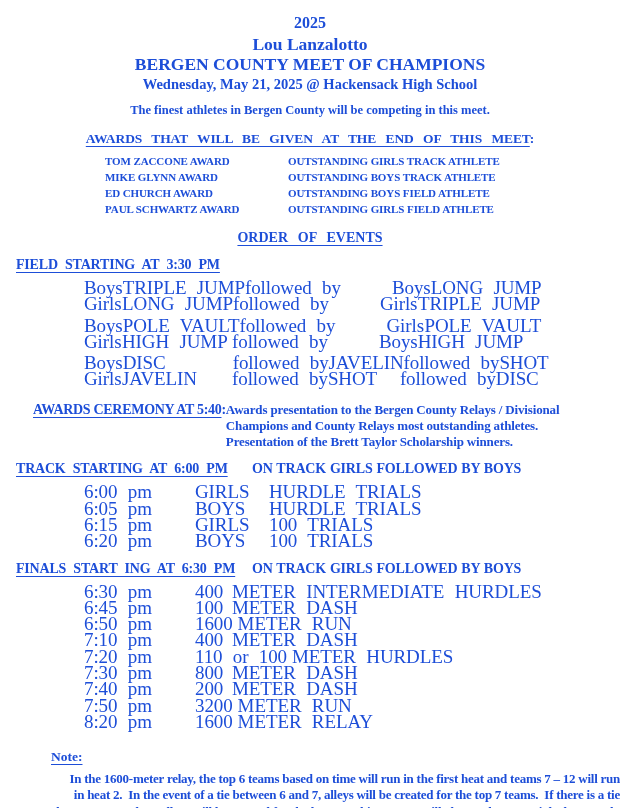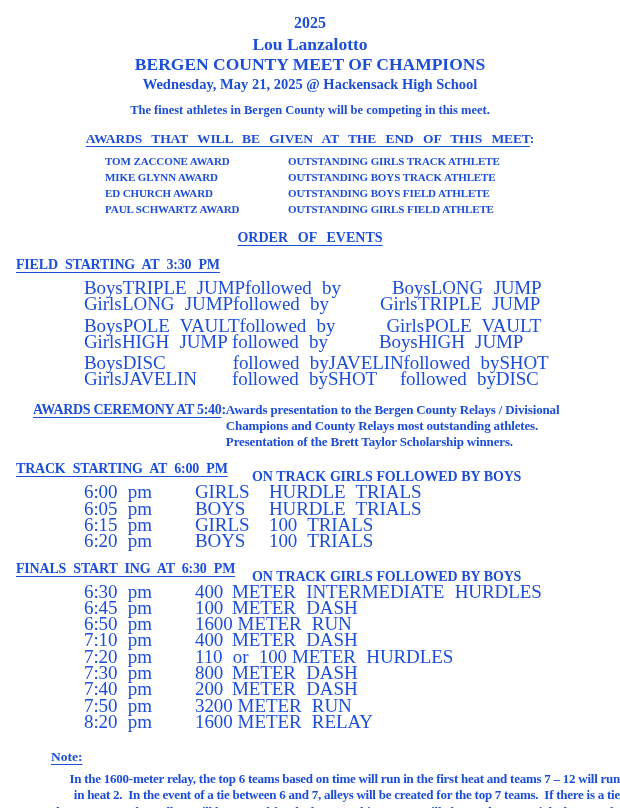--- a/index.html
+++ b/index.html
@@ -26,21 +26,21 @@
   .awards-heading{margin-top:13px;font-size:13.5px;font-weight:bold;word-spacing:0.45em;letter-spacing:-0.1px;}
   .awards-rows{margin-top:6px;}
   .award-row{display:flex;padding-left:105px;line-height:16px;font-size:11px;font-weight:bold;letter-spacing:-0.1px;}
   .award-name{width:183px;flex:0 0 183px;white-space:nowrap;}
   .award-desc{white-space:nowrap;}
   
   .order-heading{margin-top:13px;font-size:14px;font-weight:bold;word-spacing:0.45em;}
   
   .sec-head{position:relative;padding-left:16px;margin-top:9px;font-size:14px;font-weight:bold;
             word-spacing:0.28em;letter-spacing:-0.2px;line-height:19px;white-space:nowrap;}
-  .right-note{position:absolute;left:252px;top:8px;text-decoration:none;word-spacing:0.05em;letter-spacing:-0.2px;}
+  .right-note{position:absolute;left:252px;top:0;text-decoration:none;word-spacing:0.05em;letter-spacing:-0.2px;}
   
   .rows{margin-top:6px;}
   .srow{display:flex;padding-left:84px;line-height:16.3px;font-size:19px;word-spacing:0.3em;
         letter-spacing:-0.1px;white-space:nowrap;}
   .gap{height:5px;}
   .c-gender{flex:0 0 38px;}
   .c-event1{flex:0 0 110px;}
   .c-mid{flex:0 0 147px;}
   .c-gender2{flex:0 0 38px;}
   .c-mid1{flex:0 0 75px;}

